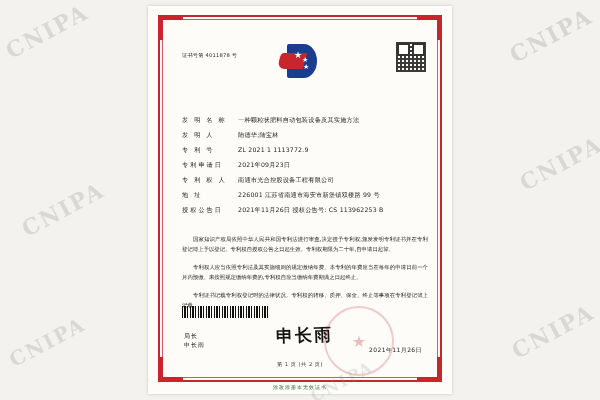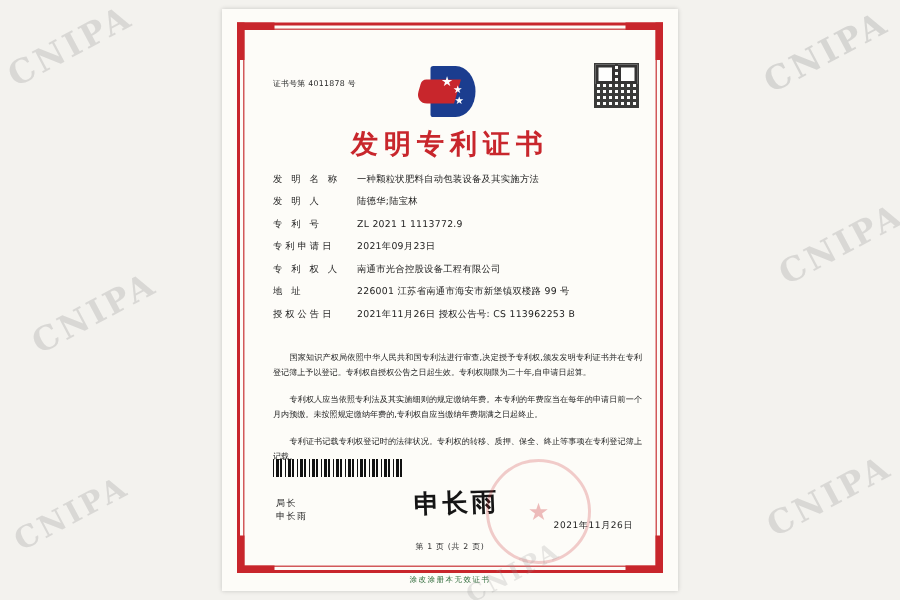--- a/index.html
+++ b/index.html
@@ -295,21 +295,20 @@
     <div id="qr"></div>
 
     <div id="emblem">
       <div class="shield"></div>
       <div class="swoosh"></div>
       <div class="star s1">★</div>
       <div class="star s2">★</div>
       <div class="star s3">★</div>
     </div>
 
-    <div id="title">发明专利证书</div>
 
     <div id="fields">
       <div class="row">
         <div class="lab">发 明 名 称</div>
         <div class="val">一种颗粒状肥料自动包装设备及其实施方法</div>
       </div>
       <div class="row">
         <div class="lab">发 明 人</div>
         <div class="val">陆德华;陆宝林</div>
       </div>

